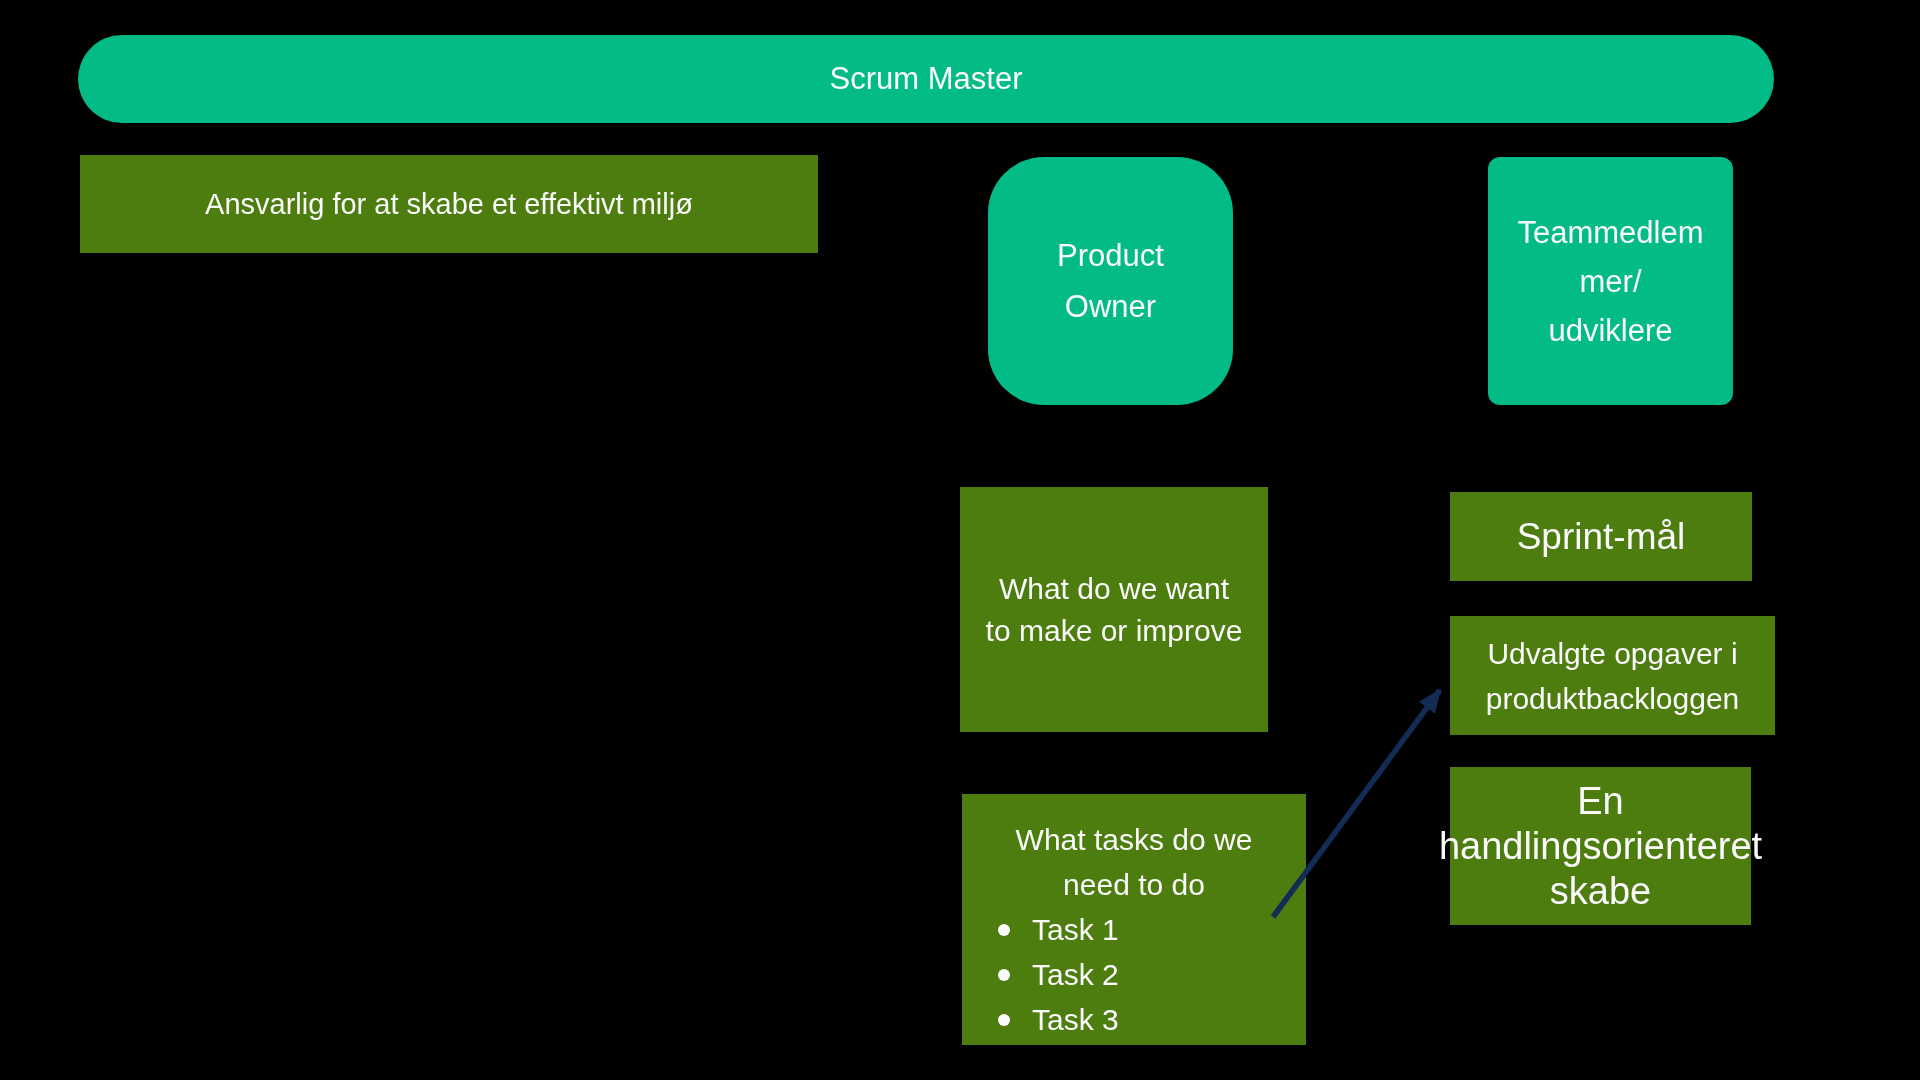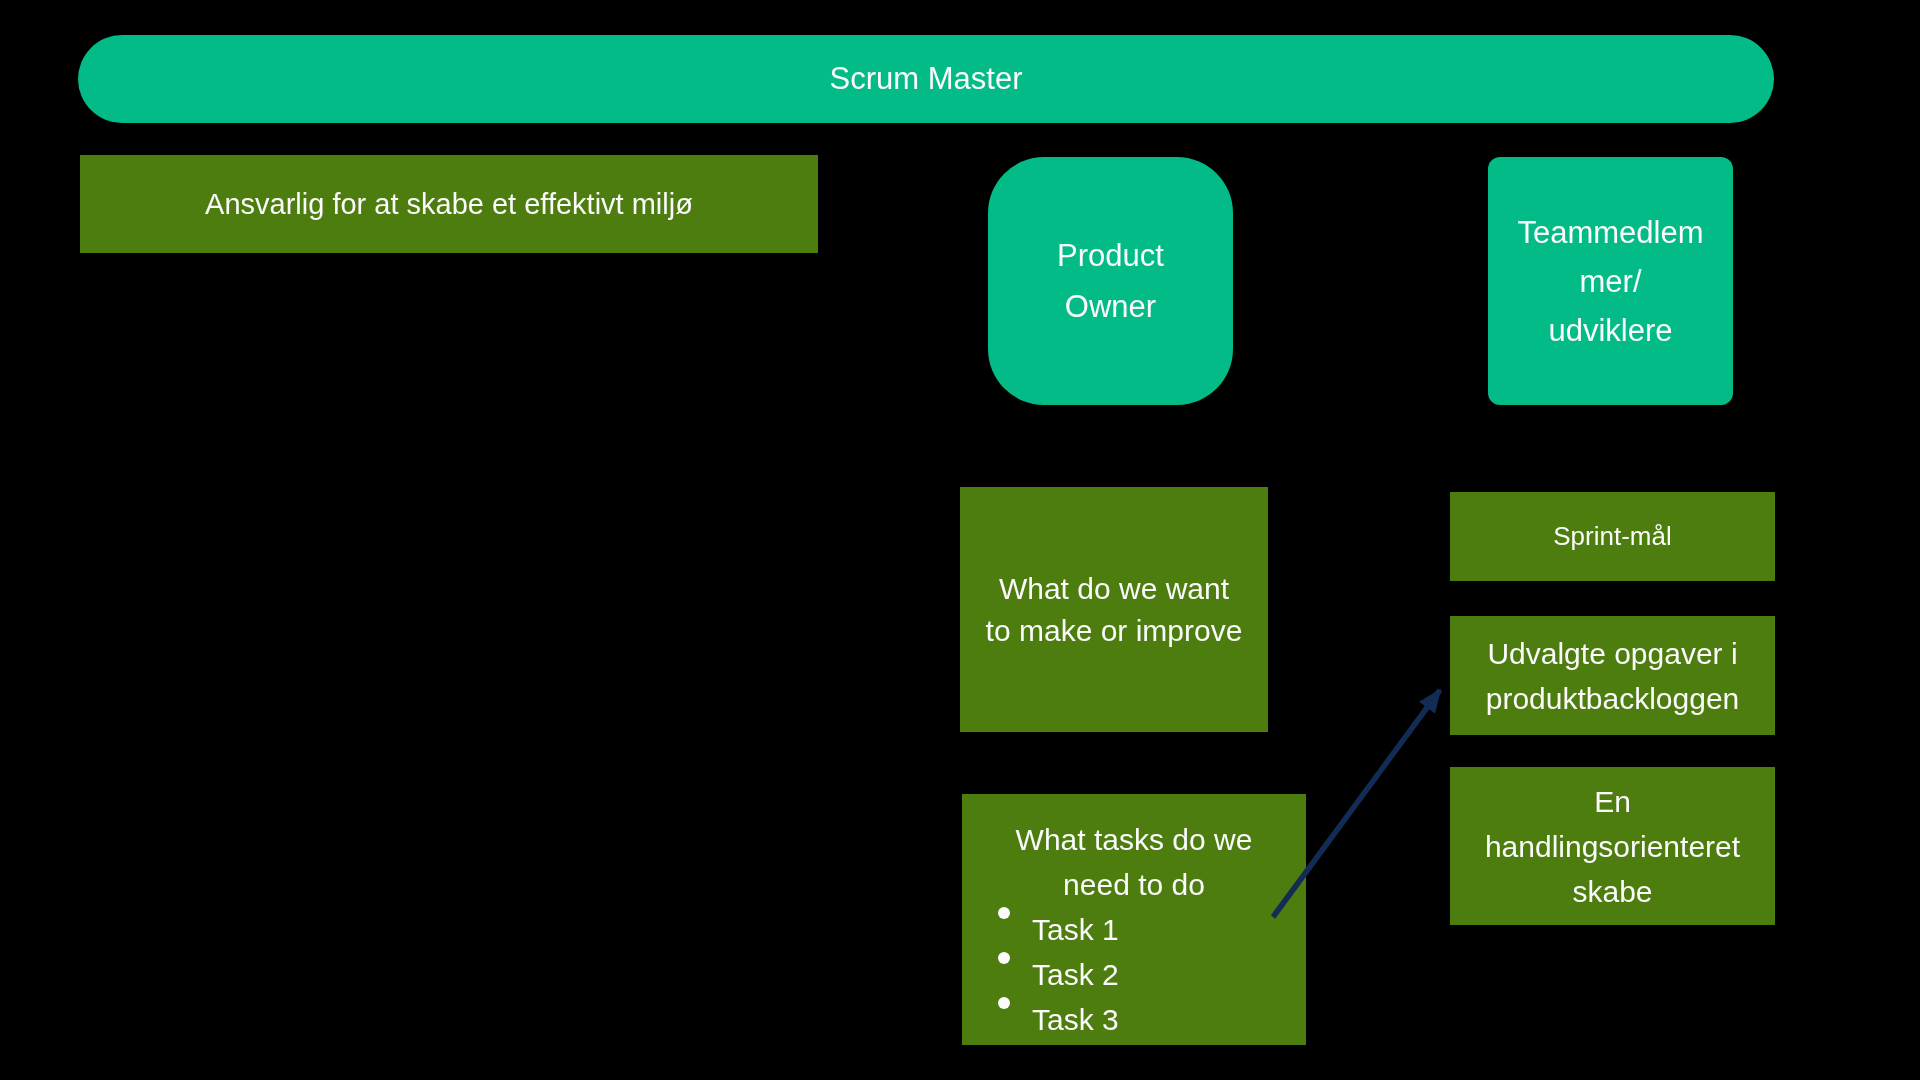--- a/index.html
+++ b/index.html
@@ -63,33 +63,33 @@
 
   
   #vision {
     left: 960px; top: 487px;
     width: 308px; height: 245px;
     font-size: 30px;
     line-height: 42px;
   }
   #sprint-goal {
     left: 1450px; top: 492px;
-    width: 325px; height: 89px;
-    font-size: 26px;
+    width: 302px; height: 89px;
+    font-size: 37px;
   }
   #selected-tasks {
     left: 1450px; top: 616px;
     width: 325px; height: 119px;
     font-size: 30px;
     line-height: 45px;
   }
   #plan {
     left: 1450px; top: 767px;
-    width: 325px; height: 158px;
-    font-size: 30px;
+    width: 301px; height: 158px;
+    font-size: 38px;
     line-height: 45px;
   }
 
   
   #tasks {
     left: 962px; top: 794px;
     width: 344px; height: 251px;
     font-size: 30px;
     line-height: 45px;
     justify-content: flex-start;
@@ -98,21 +98,21 @@
   #tasks .task-list {
     list-style: none;
     margin: 0;
     padding: 0 0 0 36px;
     width: 100%;
     box-sizing: border-box;
     text-align: left;
   }
   #tasks .task-list li {
     display: flex;
-    align-items: flex-start;
+    align-items: center;
     height: 45px;
   }
   #tasks .dot {
     width: 12px; height: 12px;
     border-radius: 50%;
     background: #fafafa;
     margin-right: 22px;
     flex: 0 0 auto;
   }
 

